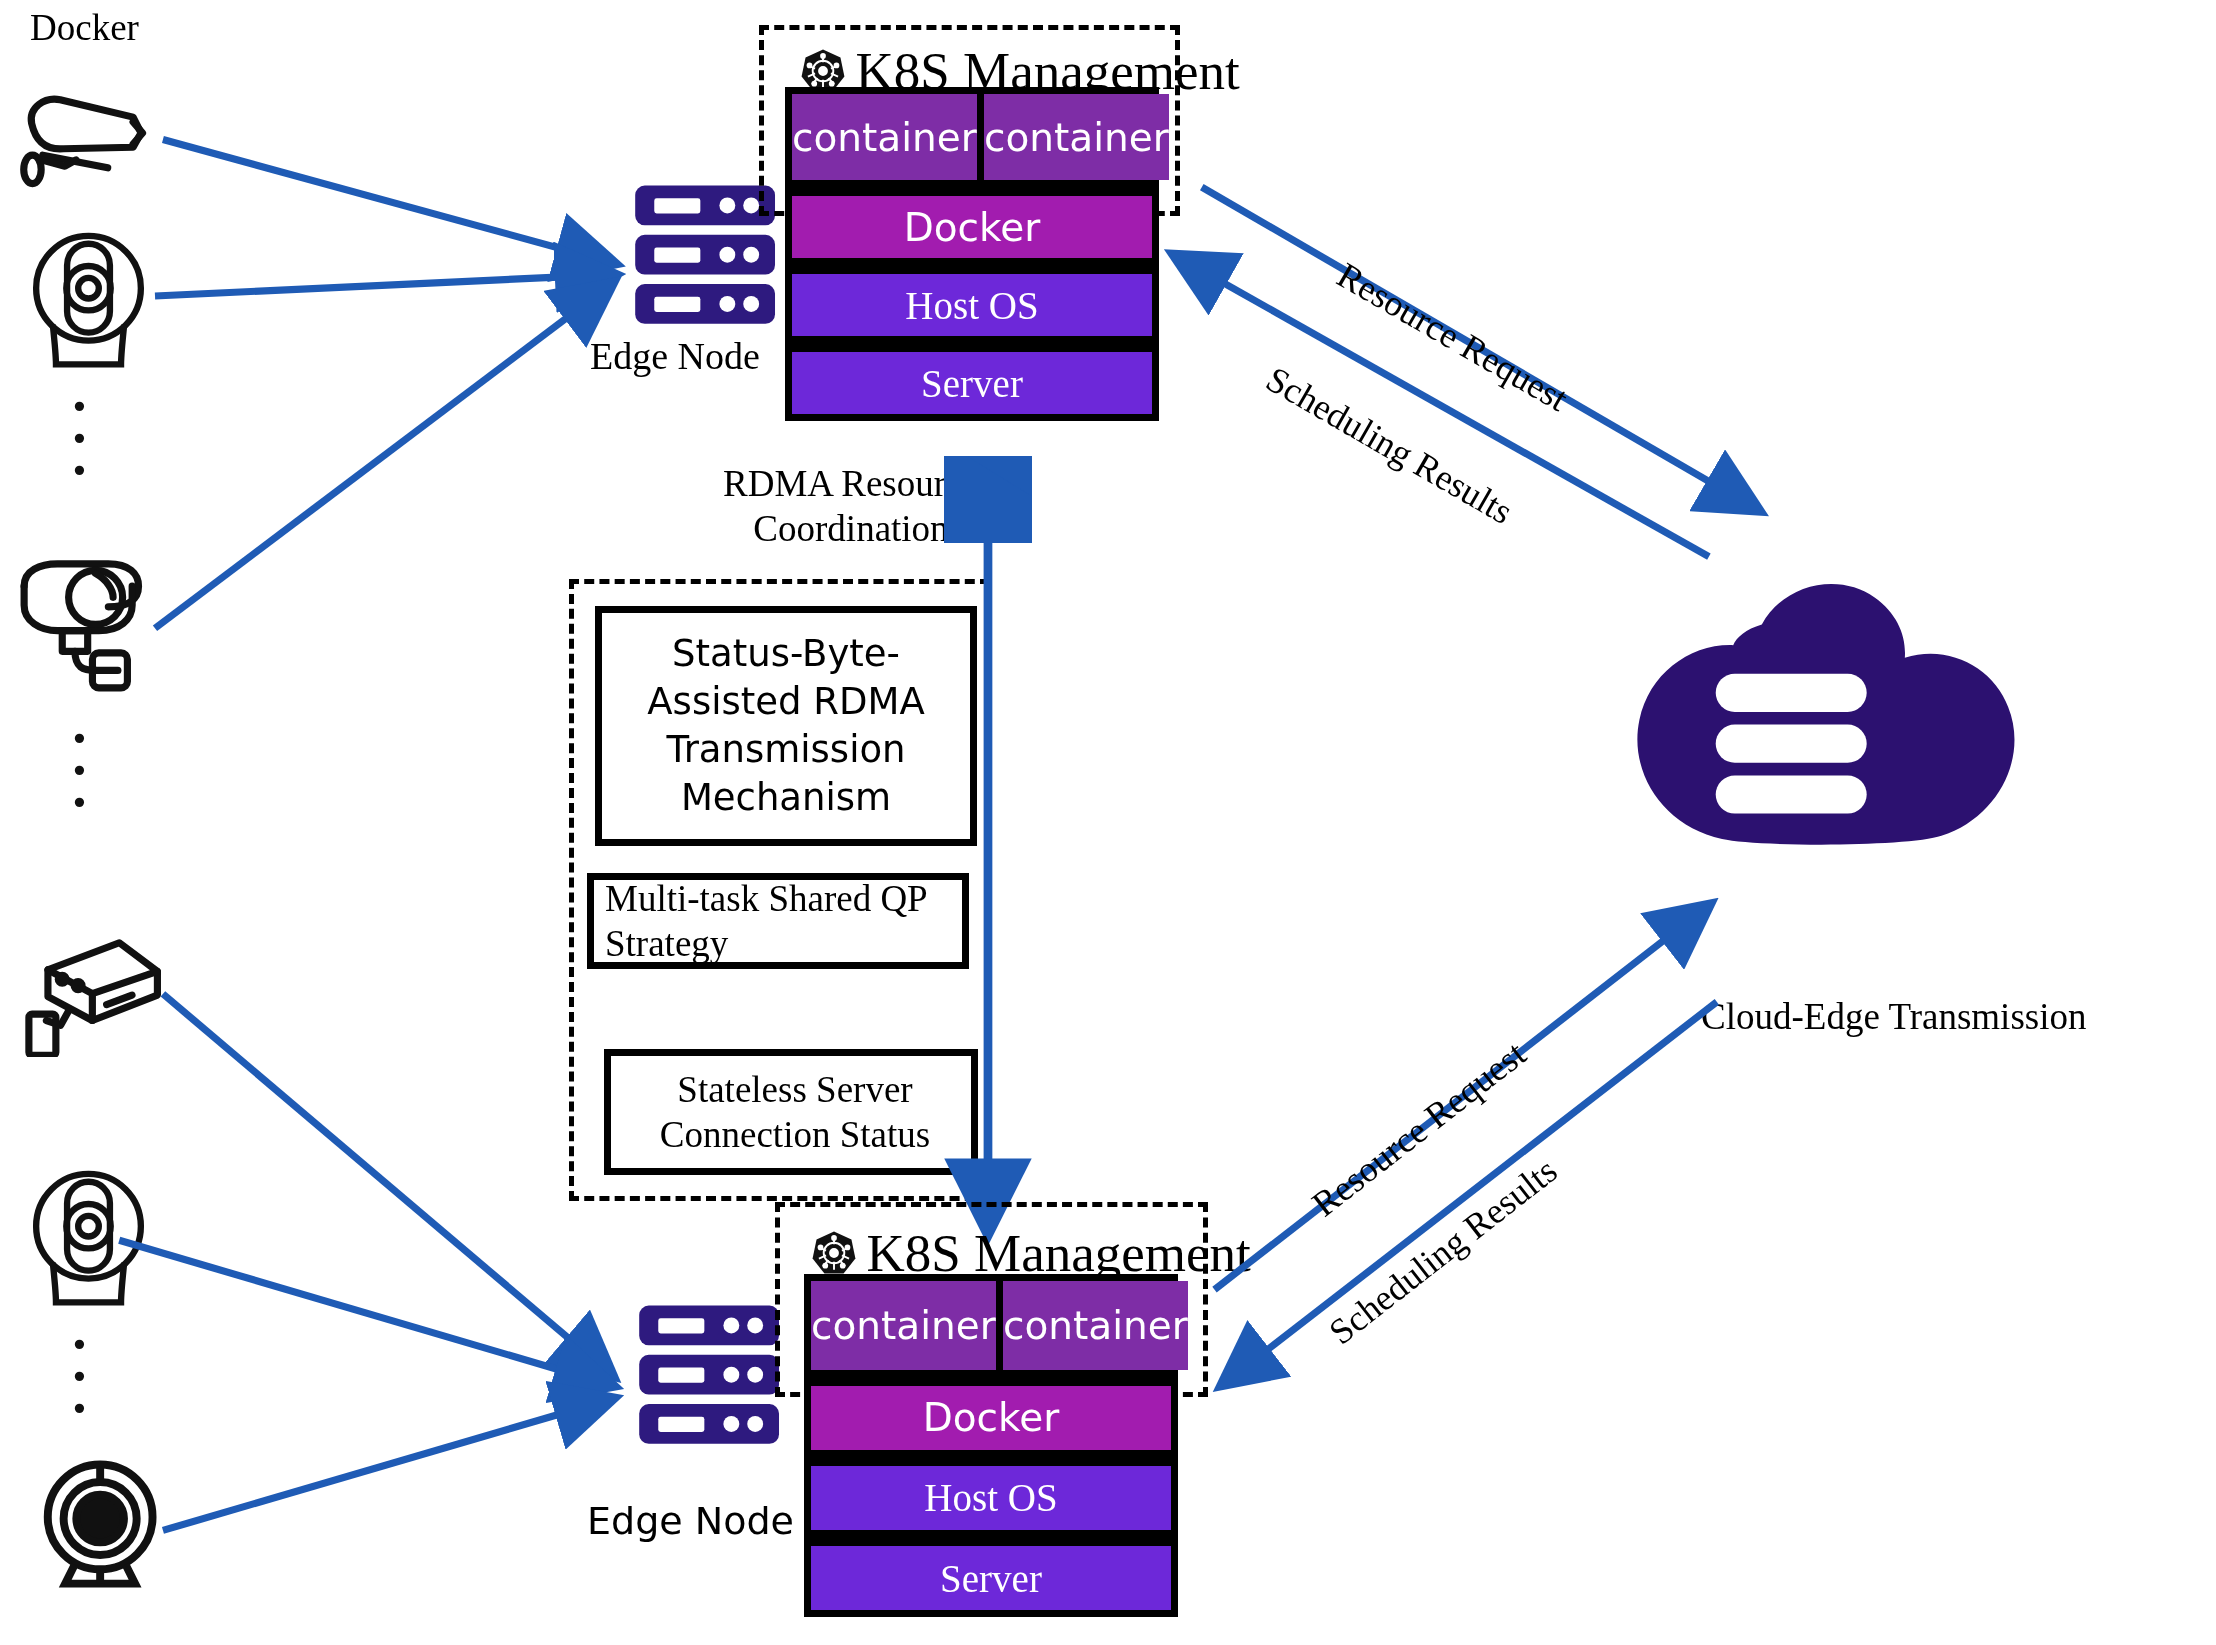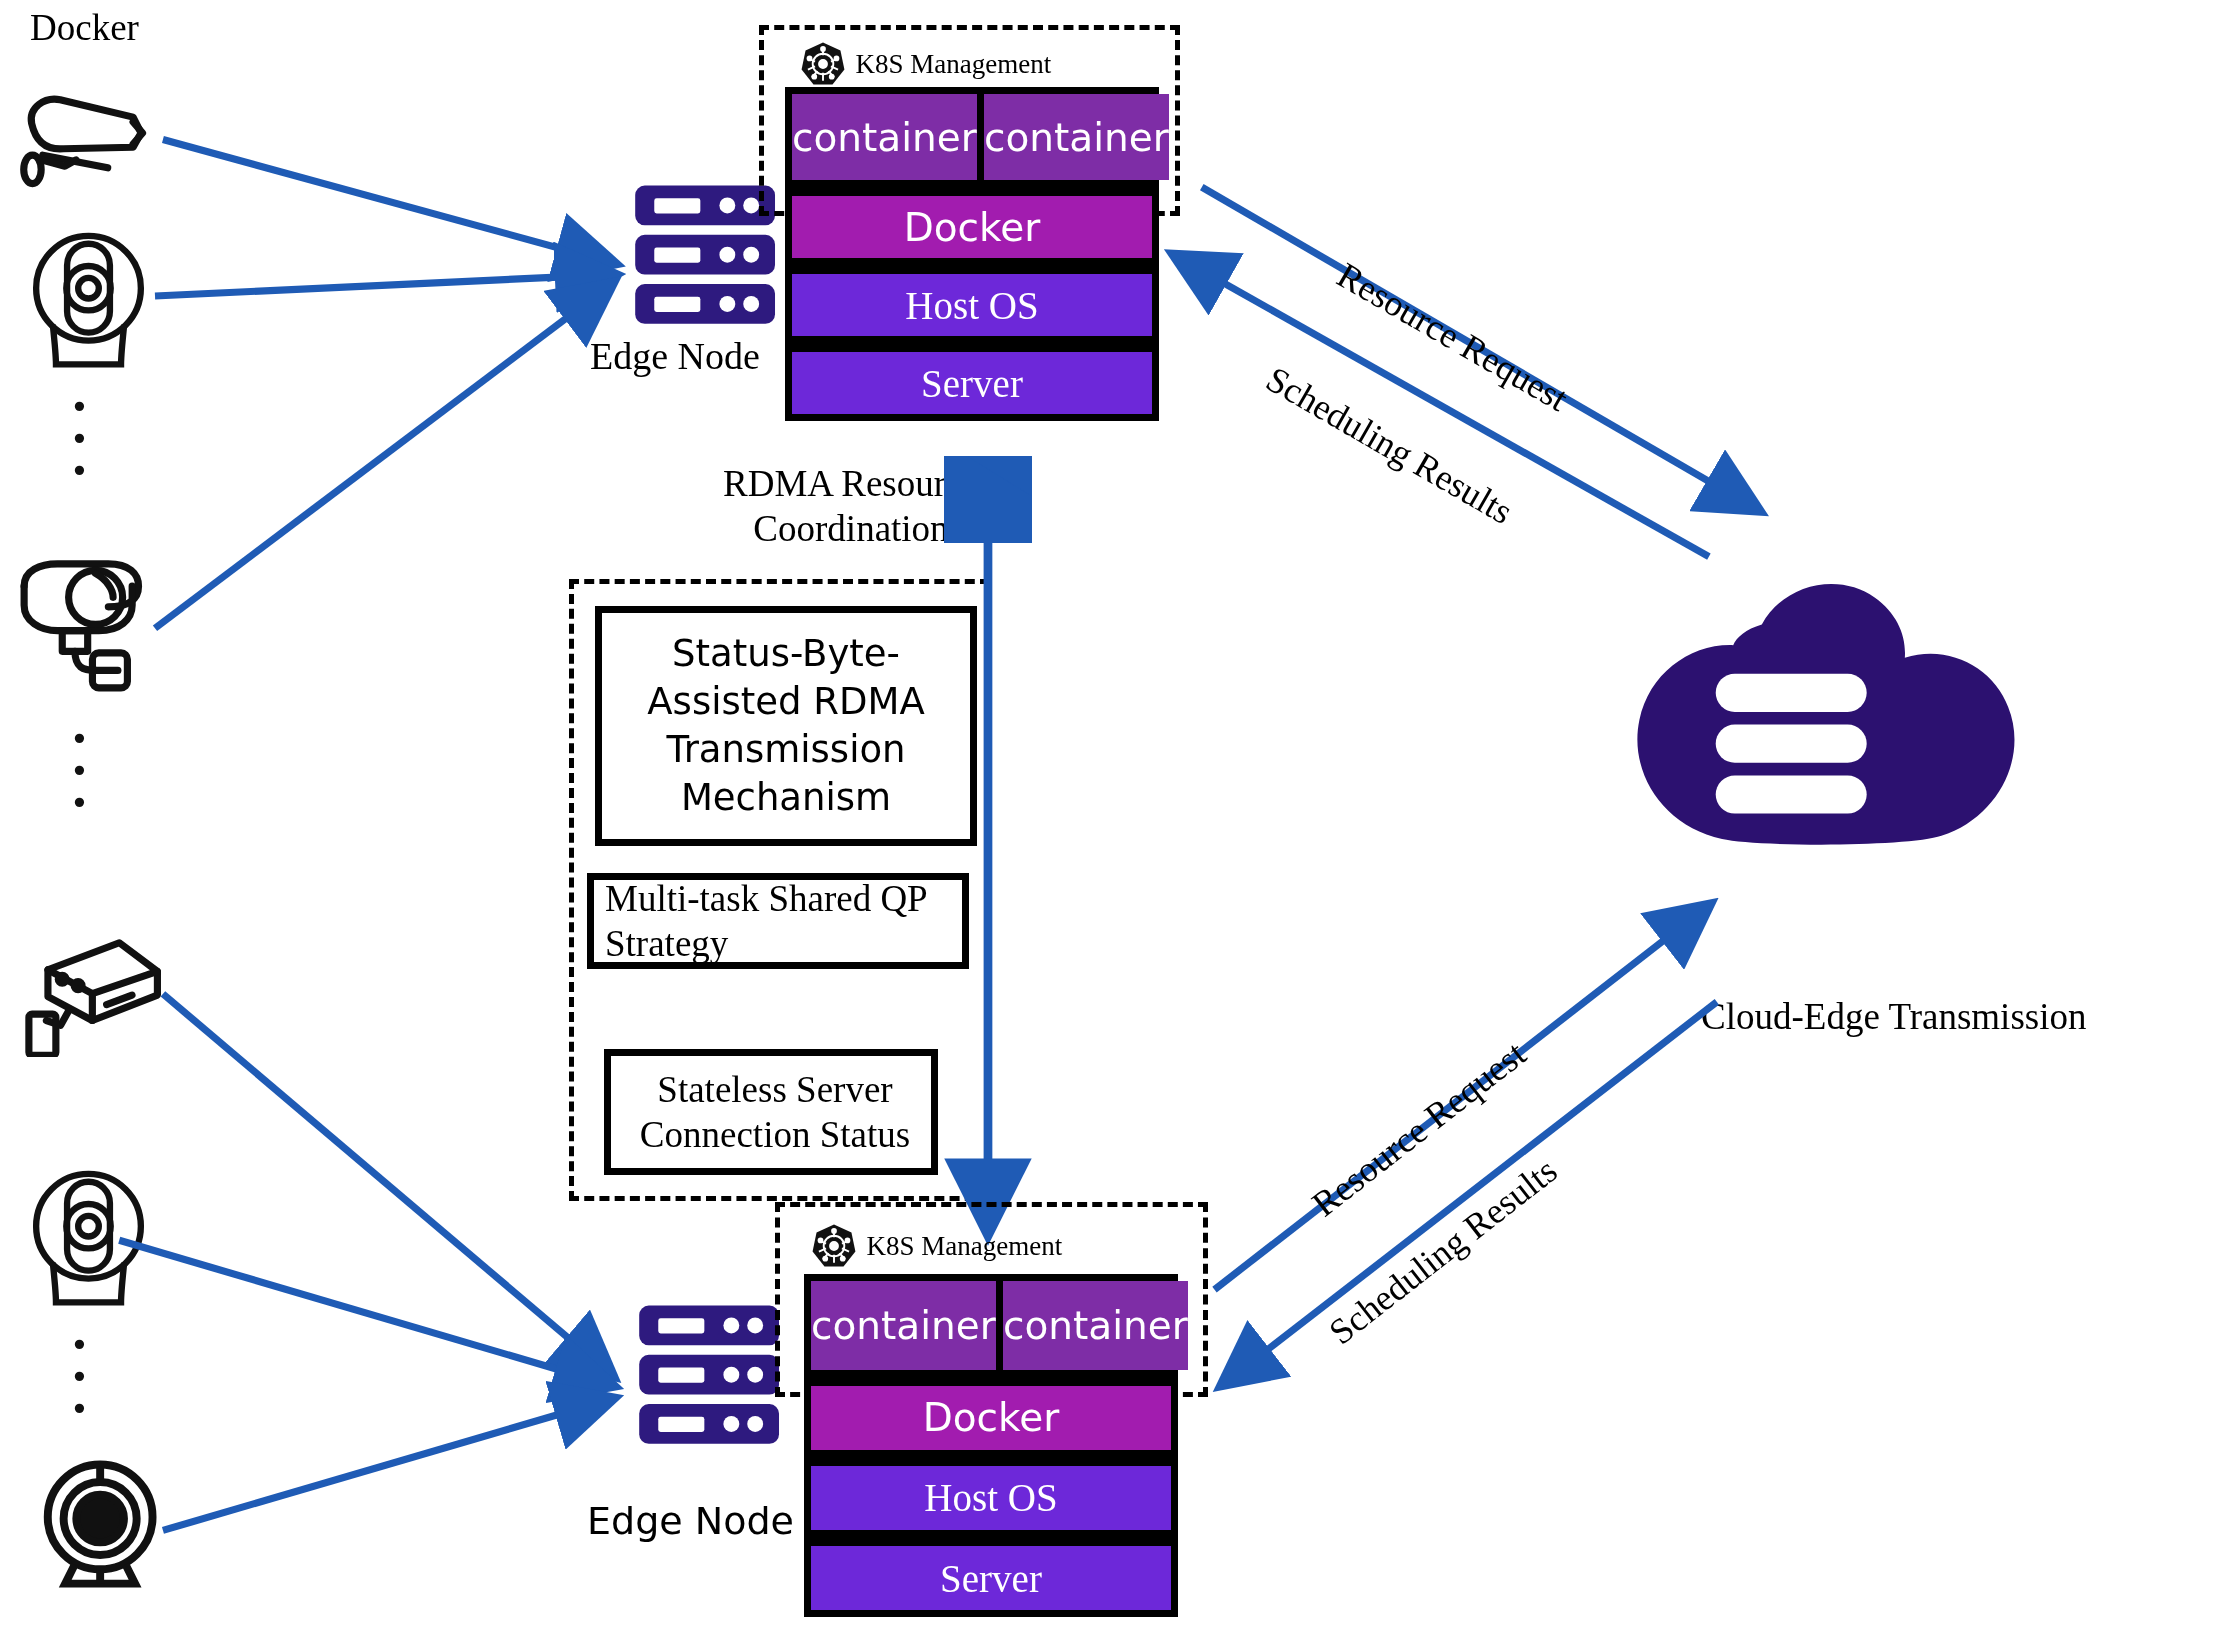--- a/index.html
+++ b/index.html
@@ -6,21 +6,21 @@
   body{width:2216px;height:1646px;position:relative;overflow:hidden;
        font-family:"Liberation Serif", serif;}
   .abs{position:absolute;}
   svg{display:block;}
 
   
   .serif{font-family:"Liberation Serif", serif;color:#000;}
   .sensors-label{left:30px;top:6.4px;font-size:37px;}
   .edge-label-top{left:590px;top:334px;font-size:38px;}
   .edge-label-bot{left:587px;top:1499px;font-size:38px;font-family:"DejaVu Sans",sans-serif;}
-  .k8s-title{font-size:27px;white-space:nowrap;}
+  .k8s-title{font-size:53px;white-space:nowrap;}
   .cloud-label{left:1701px;top:897px;font-size:37px;line-height:1.30;white-space:pre;}
   .rdma-label{left:700px;top:461px;width:302px;text-align:center;font-size:37px;line-height:1.22;}
 
   
   .stack{position:absolute;border:7.2px solid #000;background:#000;
          display:flex;flex-direction:column;gap:16px;box-sizing:border-box;}
   .stack-row{display:flex;gap:7.2px;}
   .cell{display:flex;align-items:center;justify-content:center;color:#fff;
         font-family:"DejaVu Sans", sans-serif;font-size:39px;line-height:1;}
   .c-container{background:#7e2da6;}
@@ -236,21 +236,21 @@
 <div class="dashbox" style="left:569px;top:579px;width:421px;height:622px;"></div>
 
 <div class="mechbox" style="left:595px;top:606px;width:382px;height:240px;">
   <span class="mech-sans">Status-Byte-Assisted RDMA Transmission Mechanism</span>
 </div>
 
 <div class="mechbox" style="left:587px;top:873px;width:382px;height:96px;justify-content:flex-start;text-align:left;">
   <span class="mech-serif" style="padding-left:11px;">Multi-task Shared QP Strategy</span>
 </div>
 
-<div class="mechbox" style="left:604px;top:1049px;width:334px;height:126px;padding-left:8px;">
+<div class="mechbox" style="left:604px;top:1049px;width:374px;height:126px;padding-left:8px;">
   <span class="mech-serif">Stateless Server Connection Status</span>
 </div>
 
 <svg class="abs" style="left:0;top:0;" width="2216" height="1646" viewBox="0 0 2788 2070">
   <g stroke="#1f5bb5" stroke-width="11" fill="none" marker-end="url(#ah)" marker-start="url(#ahs)">
     <defs>
       <marker id="ahs" markerWidth="10" markerHeight="10" refX="8" refY="5" orient="auto-start-reverse" markerUnits="strokeWidth">
         <path d="M0,0 L10,5 L0,10 z" fill="#1f5bb5"></path>
       </marker>
     </defs>

